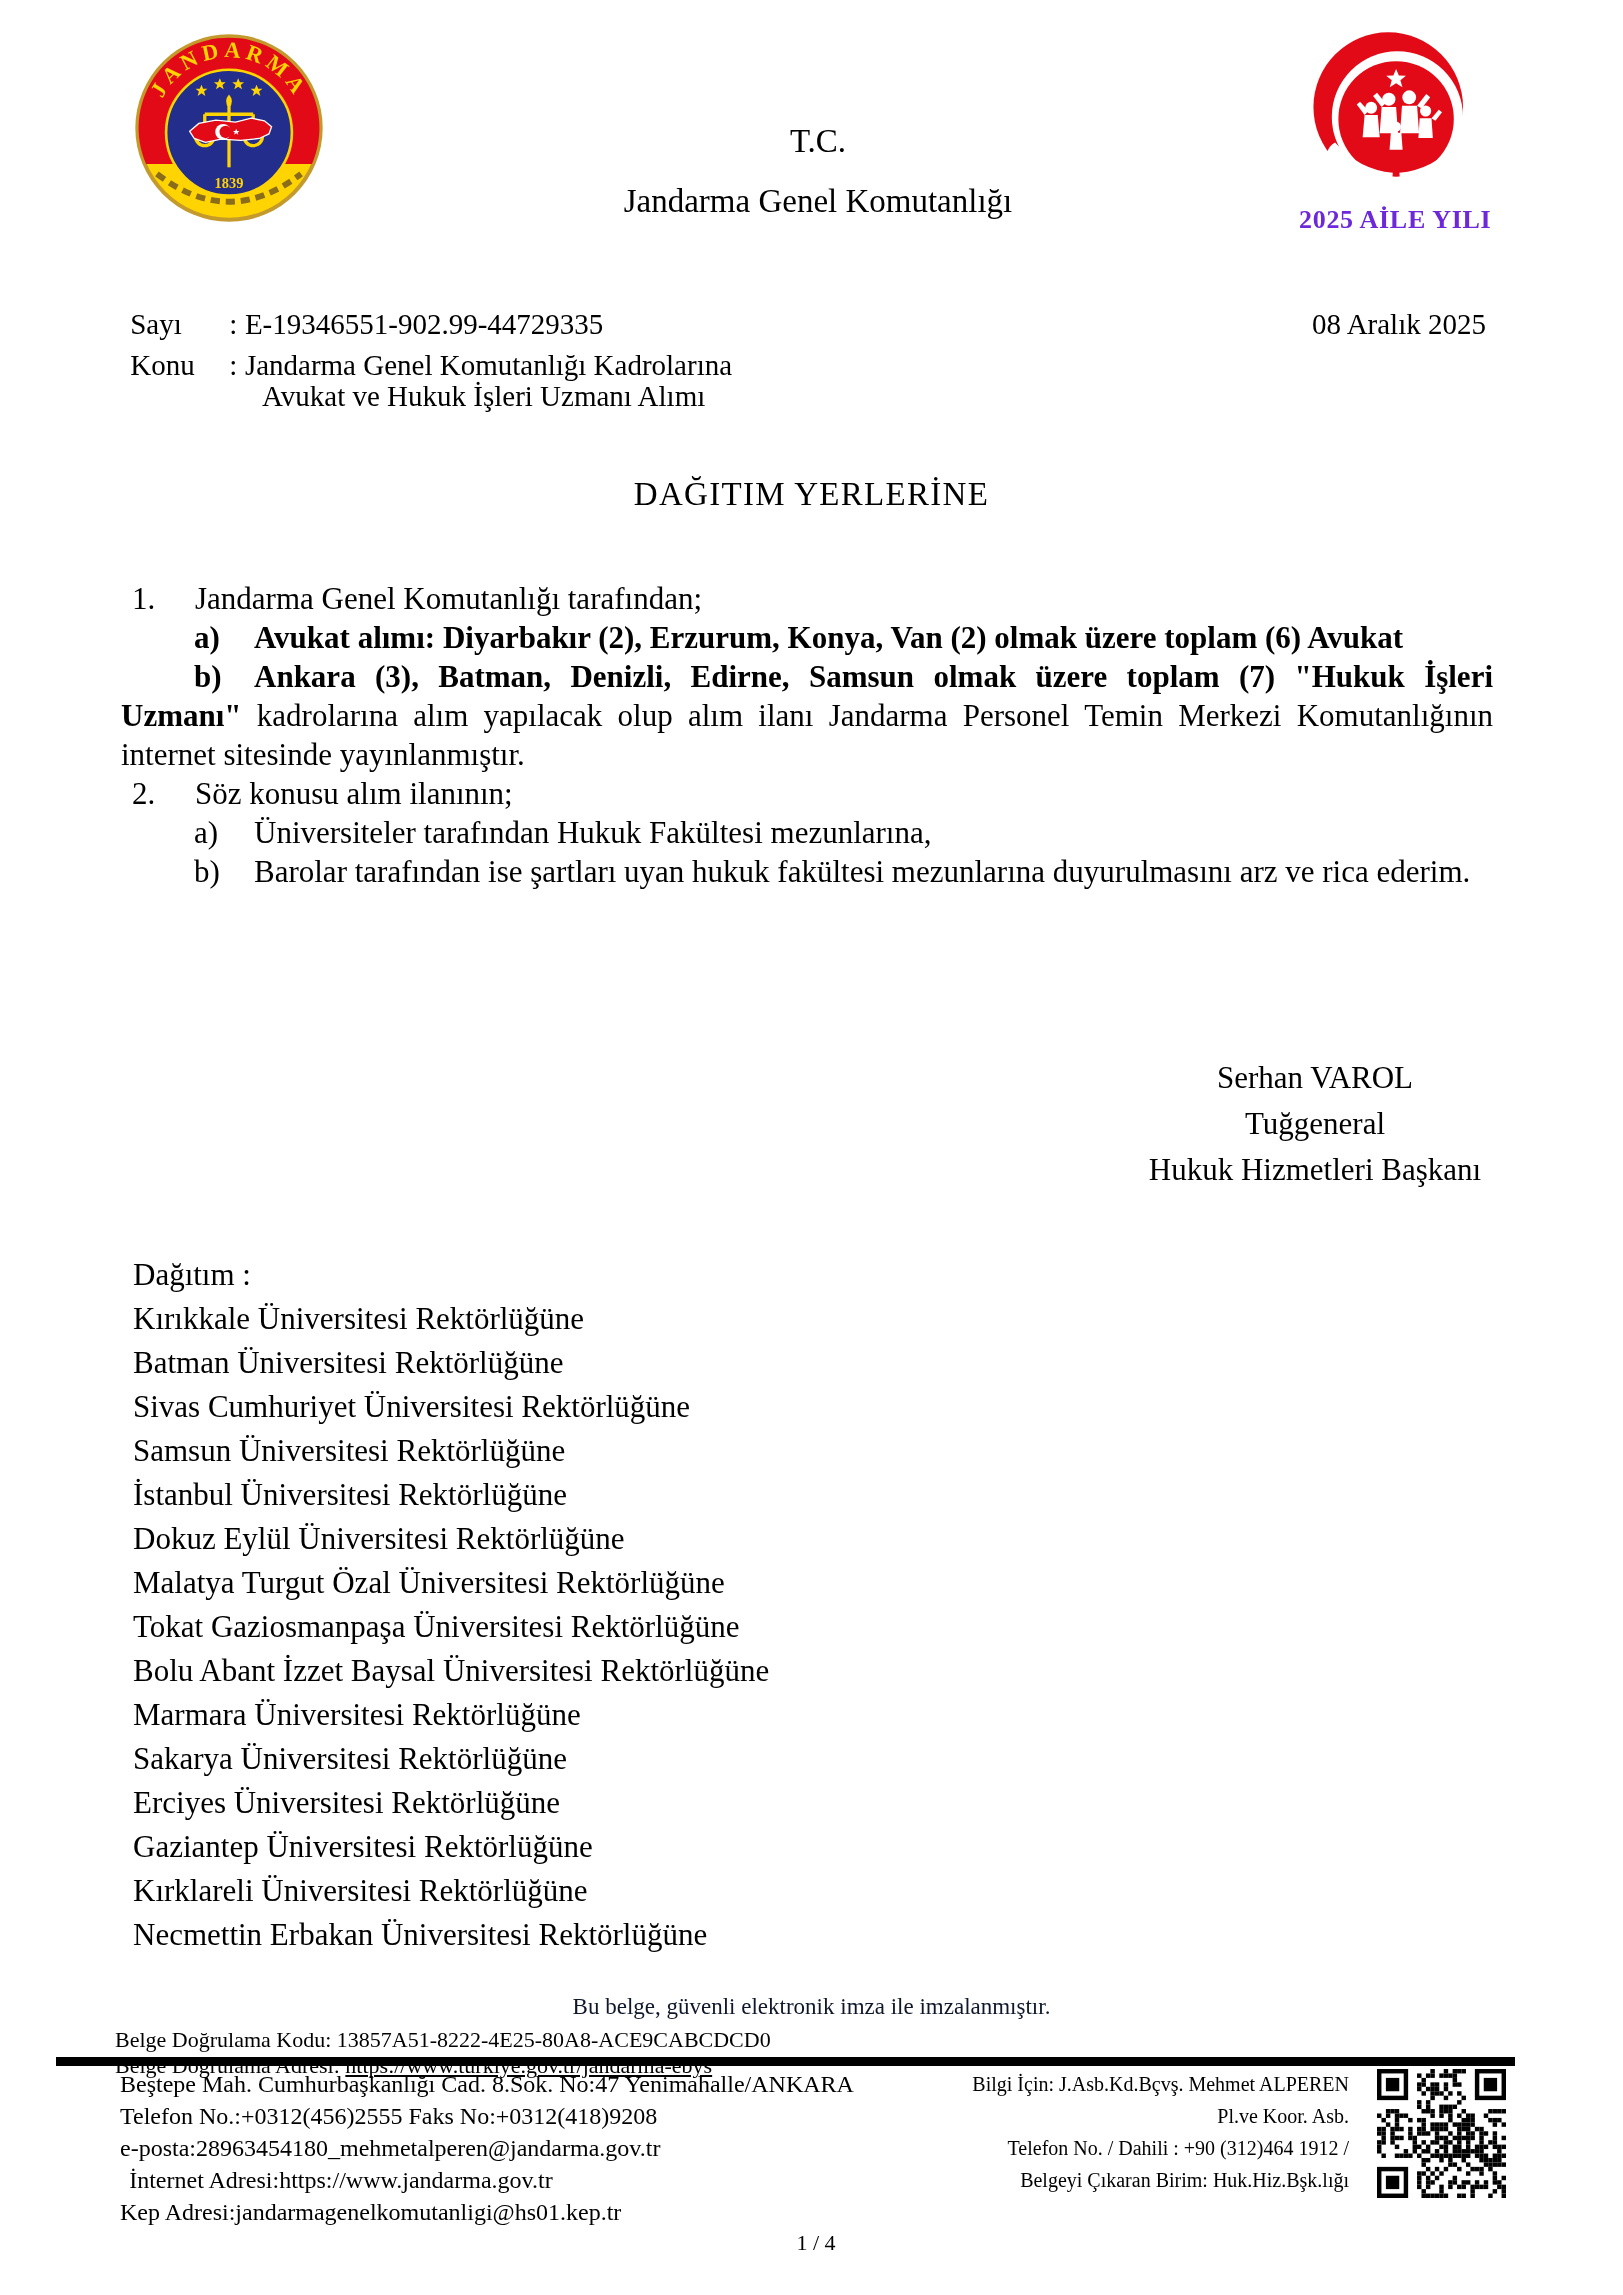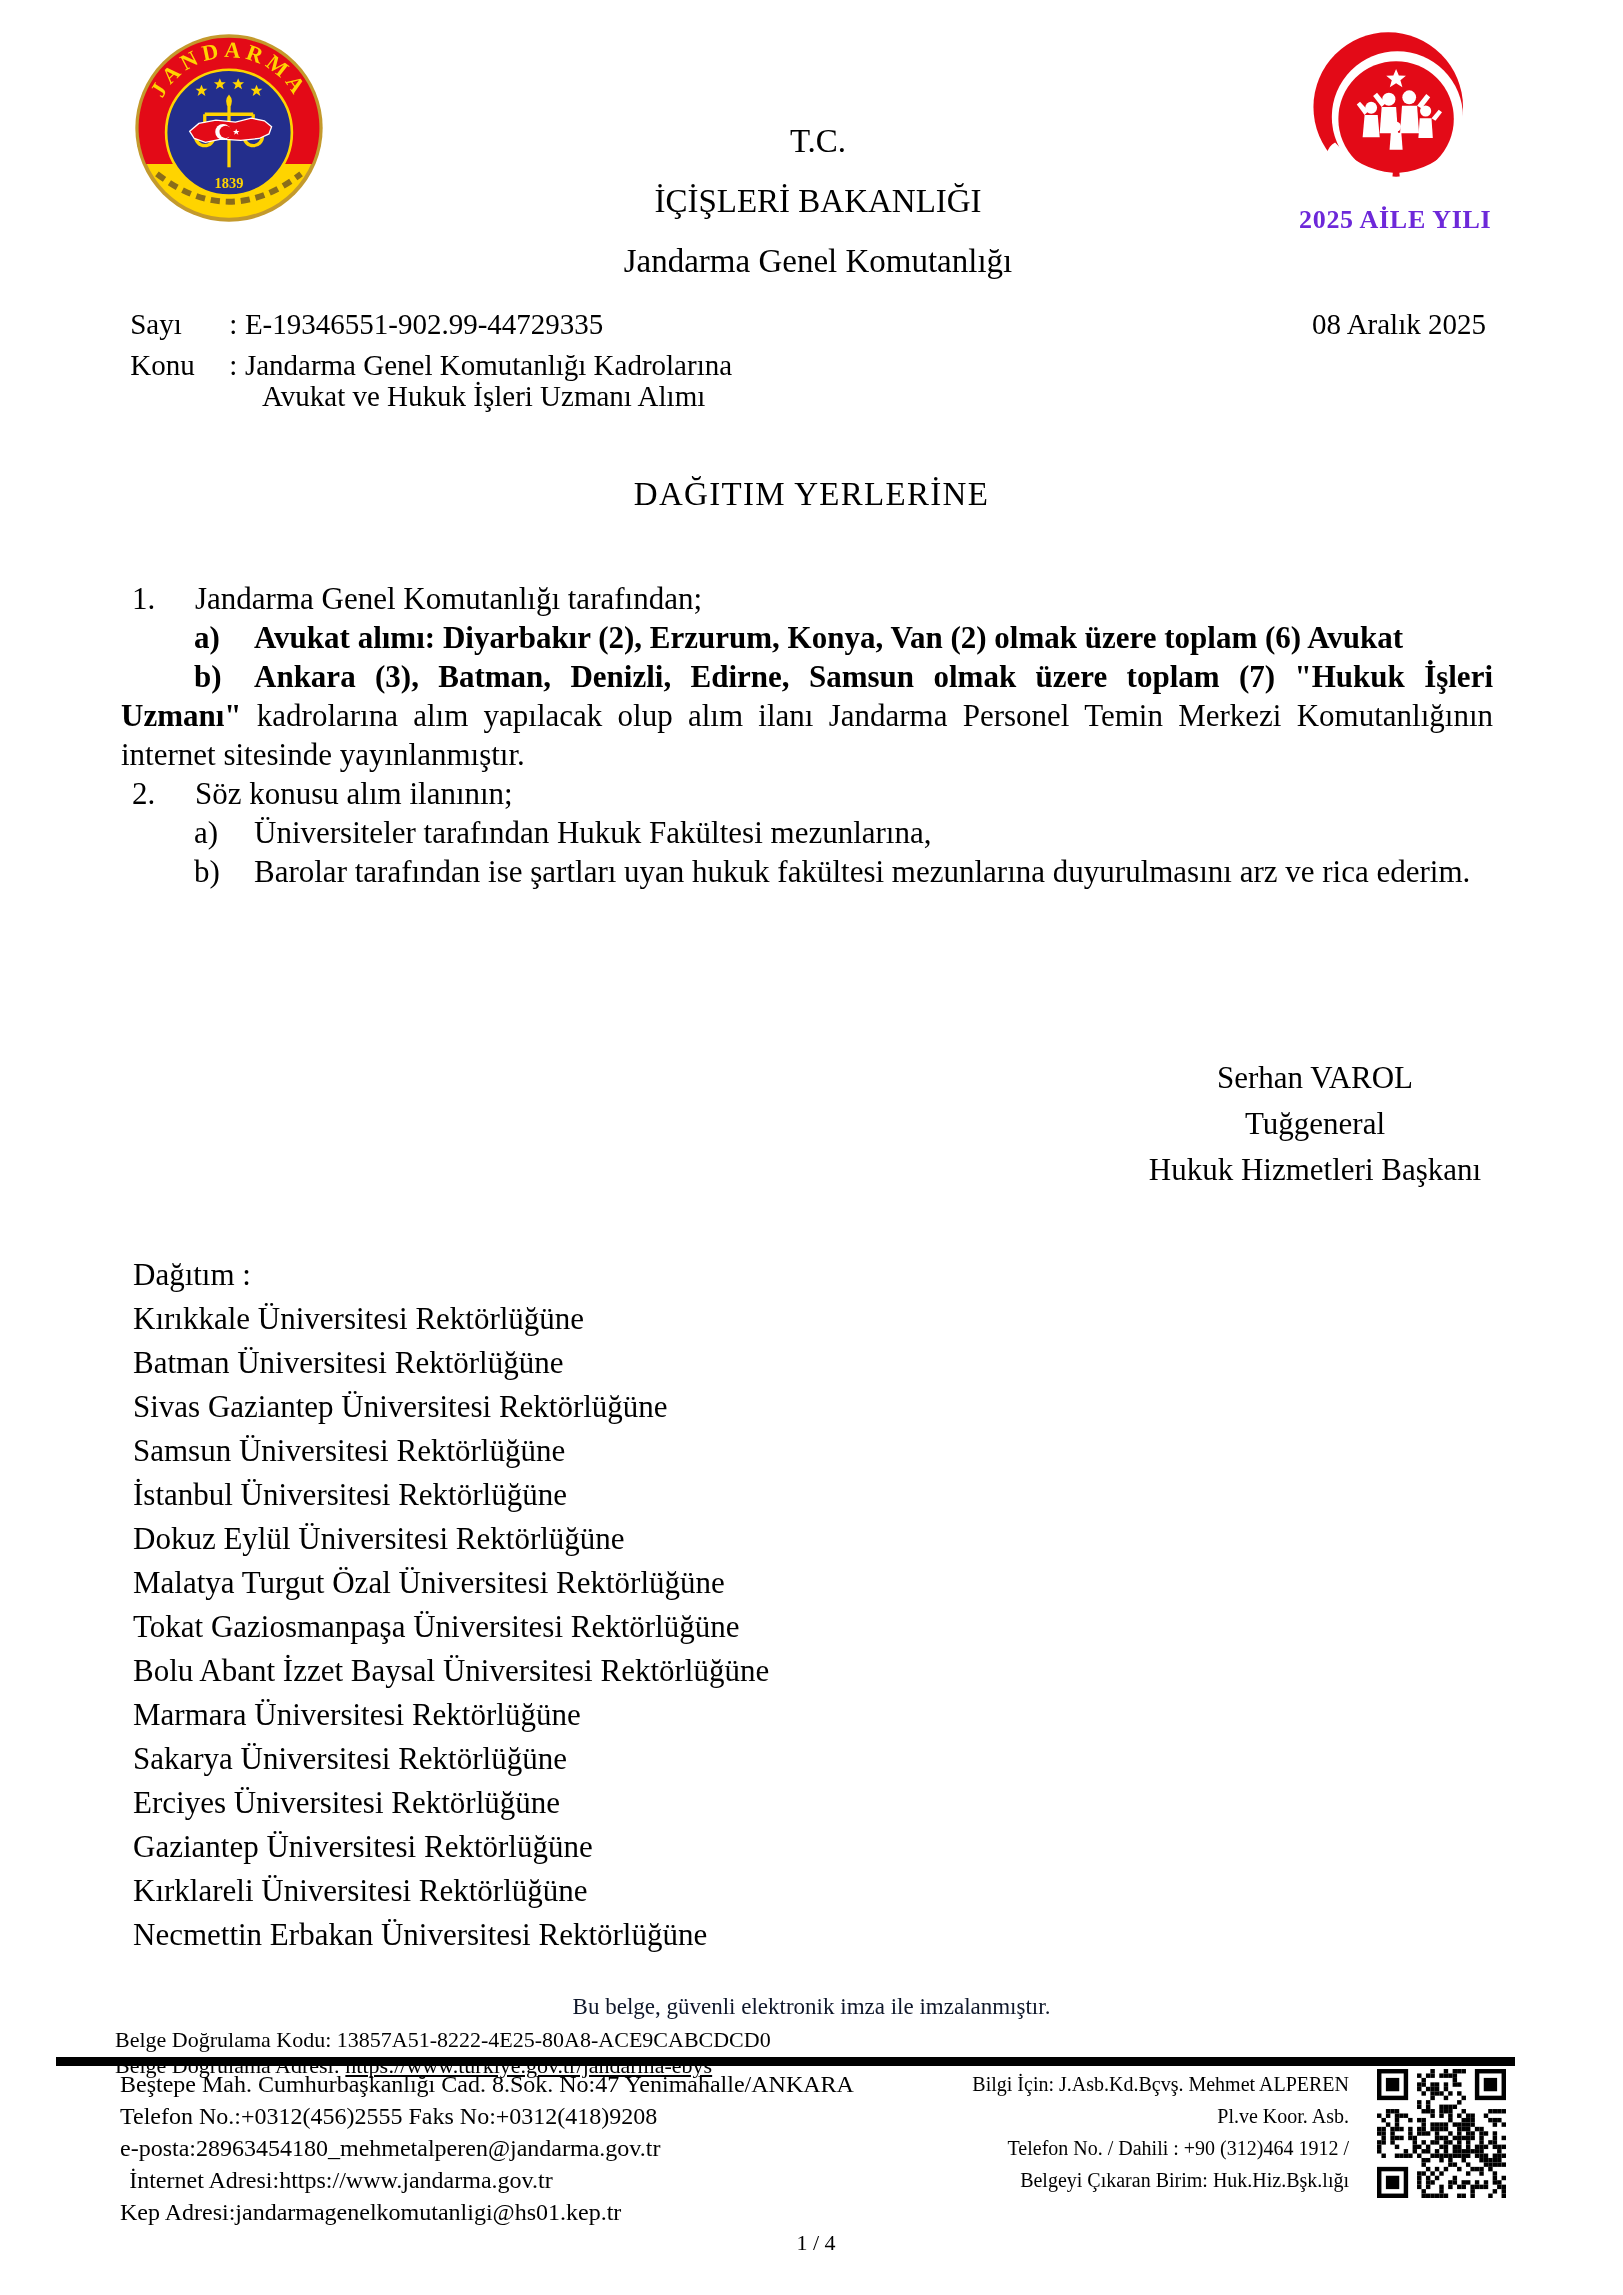--- a/index.html
+++ b/index.html
@@ -109,21 +109,20 @@
       <path d="M 85,150 l 14,-12 26,-5 30,3 24,-6 20,4 11,9 -4,11 -15,7 -28,3 -30,-2 -24,5 -17,-6 z" fill="#e30a17" stroke="#ffffff" stroke-width="2"></path>
       <circle cx="136" cy="151" r="12" fill="#ffffff"></circle>
       <circle cx="140" cy="151" r="9.5" fill="#e30a17"></circle>
       <use href="#jstar" transform="translate(156,151) scale(0.55)" fill="#ffffff"></use>
       <text x="145" y="237" text-anchor="middle" font-family="Liberation Serif, serif" font-size="22" font-weight="bold" fill="#ffd400">1839</text>
     </svg>
   </div>
 
   <div class="abs hdr-center">
     <div>T.C.</div>
-    <div>İÇİŞLERİ BAKANLIĞI</div>
     <div>Jandarma Genel Komutanlığı</div>
   </div>
 
   <div class="abs aile">
     <svg viewBox="0 0 282 250" width="185" height="164">
       <circle cx="136" cy="116" r="114" fill="#e30a17"></circle>
       <circle cx="150" cy="131" r="100" fill="#ffffff"></circle>
       <circle cx="148" cy="134" r="88" fill="#e30a17"></circle>
       <g fill="#ffffff">
         <path d="M148,58 l4.2,10 10.8,0.4 -8.4,6.8 3,10.4 -9.6,-6 -9.6,6 3,-10.4 -8.4,-6.8 10.8,-0.4 z"></path>
@@ -169,21 +168,21 @@
   <div class="abs sig">
     <div>Serhan VAROL</div>
     <div>Tuğgeneral</div>
     <div>Hukuk Hizmetleri Başkanı</div>
   </div>
 
   <div class="abs dist">
     <div>Dağıtım :</div>
     <div>Kırıkkale Üniversitesi Rektörlüğüne</div>
     <div>Batman Üniversitesi Rektörlüğüne</div>
-    <div>Sivas Gaziantep Üniversitesi Rektörlüğüne</div>
+    <div>Sivas Cumhuriyet Üniversitesi Rektörlüğüne</div>
     <div>Samsun Üniversitesi Rektörlüğüne</div>
     <div>İstanbul Üniversitesi Rektörlüğüne</div>
     <div>Dokuz Eylül Üniversitesi Rektörlüğüne</div>
     <div>Malatya Turgut Özal Üniversitesi Rektörlüğüne</div>
     <div>Tokat Gaziosmanpaşa Üniversitesi Rektörlüğüne</div>
     <div>Bolu Abant İzzet Baysal Üniversitesi Rektörlüğüne</div>
     <div>Marmara Üniversitesi Rektörlüğüne</div>
     <div>Sakarya Üniversitesi Rektörlüğüne</div>
     <div>Erciyes Üniversitesi Rektörlüğüne</div>
     <div>Gaziantep Üniversitesi Rektörlüğüne</div>

